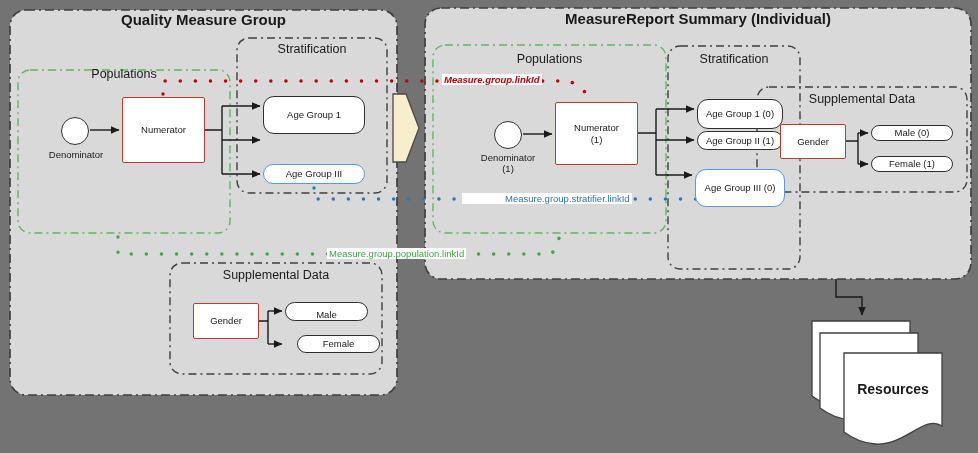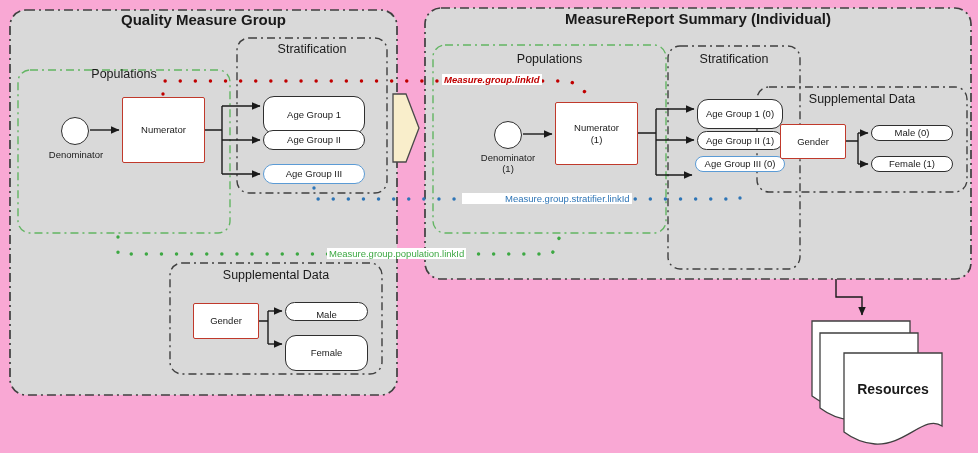--- a/index.html
+++ b/index.html
@@ -1,16 +1,16 @@
 <!DOCTYPE html>
 <html><head>
 <meta charset="utf-8">
 <style>
   html,body{margin:0;padding:0;background:#fff;}
-  .canvas{position:relative;width:978px;height:453px;background:#f9a8d4;
+  .canvas{position:relative;width:978px;height:453px;background:#737373;
           font-family:"Liberation Sans",sans-serif;color:#1a1a1a;overflow:hidden;}
   svg.layer{position:absolute;left:0;top:0;}
   .lbl{position:absolute;text-align:center;line-height:1.15;}
   .title{font-weight:bold;font-size:15px;}
   .section{font-size:12.5px;}
   .node{position:absolute;background:#ffffff;border:1.4px solid #2f2f2f;border-radius:2px;
         display:flex;flex-direction:column;align-items:center;justify-content:center;
         font-size:9.5px;text-align:center;line-height:1.2;box-sizing:border-box;}
   .pill{border-radius:11px;}
   .rednode{border-color:#c0392b;}
@@ -89,52 +89,49 @@
   <div class="lbl section" style="left:757px;top:92px;width:210px;">Supplemental Data</div>
 
   <div class="node circle" style="left:61px;top:117px;width:28px;height:28px;"></div>
   <div class="nodelbl" style="left:39px;top:149px;width:74px;">Denominator</div>
   <div class="node rednode" style="left:122px;top:97px;width:83px;height:66px;">
     <span>Numerator</span>
   </div>
   <div class="node pill" style="left:263px;top:96px;width:102px;height:38px;">
     <span>Age Group 1</span>
   </div>
-  <div class="node pill" style="left:263px;top:130px;width:102px;height:20px;">
-    <span>Age Group II</span>
-  </div>
   <div class="node pill bluenode" style="left:263px;top:164px;width:102px;height:20px;">
     <span>Age Group III</span>
   </div>
   <div class="node rednode" style="left:193px;top:303px;width:66px;height:36px;">
     <span>Gender</span>
   </div>
   <div class="node pill" style="left:285px;top:302px;width:83px;height:19px;justify-content:flex-end;">
     <span>Male</span>
   </div>
-  <div class="node pill" style="left:285px;top:335px;width:83px;height:36px;">
+  <div class="node pill" style="left:297px;top:335px;width:83px;height:18px;">
     <span>Female</span>
   </div>
 
   <div class="node circle" style="left:494px;top:121px;width:28px;height:28px;"></div>
   <div class="nodelbl" style="left:470px;top:152px;width:76px;">
     <span style="display:block;">Denominator</span>
     <span style="display:block;">(1)</span>
   </div>
   <div class="node rednode" style="left:555px;top:102px;width:83px;height:63px;">
     <span>Numerator</span>
     <span>(1)</span>
   </div>
   <div class="node pill" style="left:697px;top:99px;width:86px;height:30px;">
     <span>Age Group 1 (0)</span>
   </div>
   <div class="node pill" style="left:697px;top:131px;width:86px;height:19px;">
     <span>Age Group II (1)</span>
   </div>
-  <div class="node pill bluenode" style="left:695px;top:156px;width:90px;height:16px;">
+  <div class="node pill bluenode" style="left:695px;top:169px;width:90px;height:38px;">
     <span>Age Group III (0)</span>
   </div>
   <div class="node rednode" style="left:780px;top:124px;width:66px;height:35px;">
     <span>Gender</span>
   </div>
   <div class="node pill" style="left:871px;top:125px;width:82px;height:16px;">
     <span>Male (0)</span>
   </div>
   <div class="node pill" style="left:871px;top:156px;width:82px;height:16px;">
     <span>Female (1)</span>

